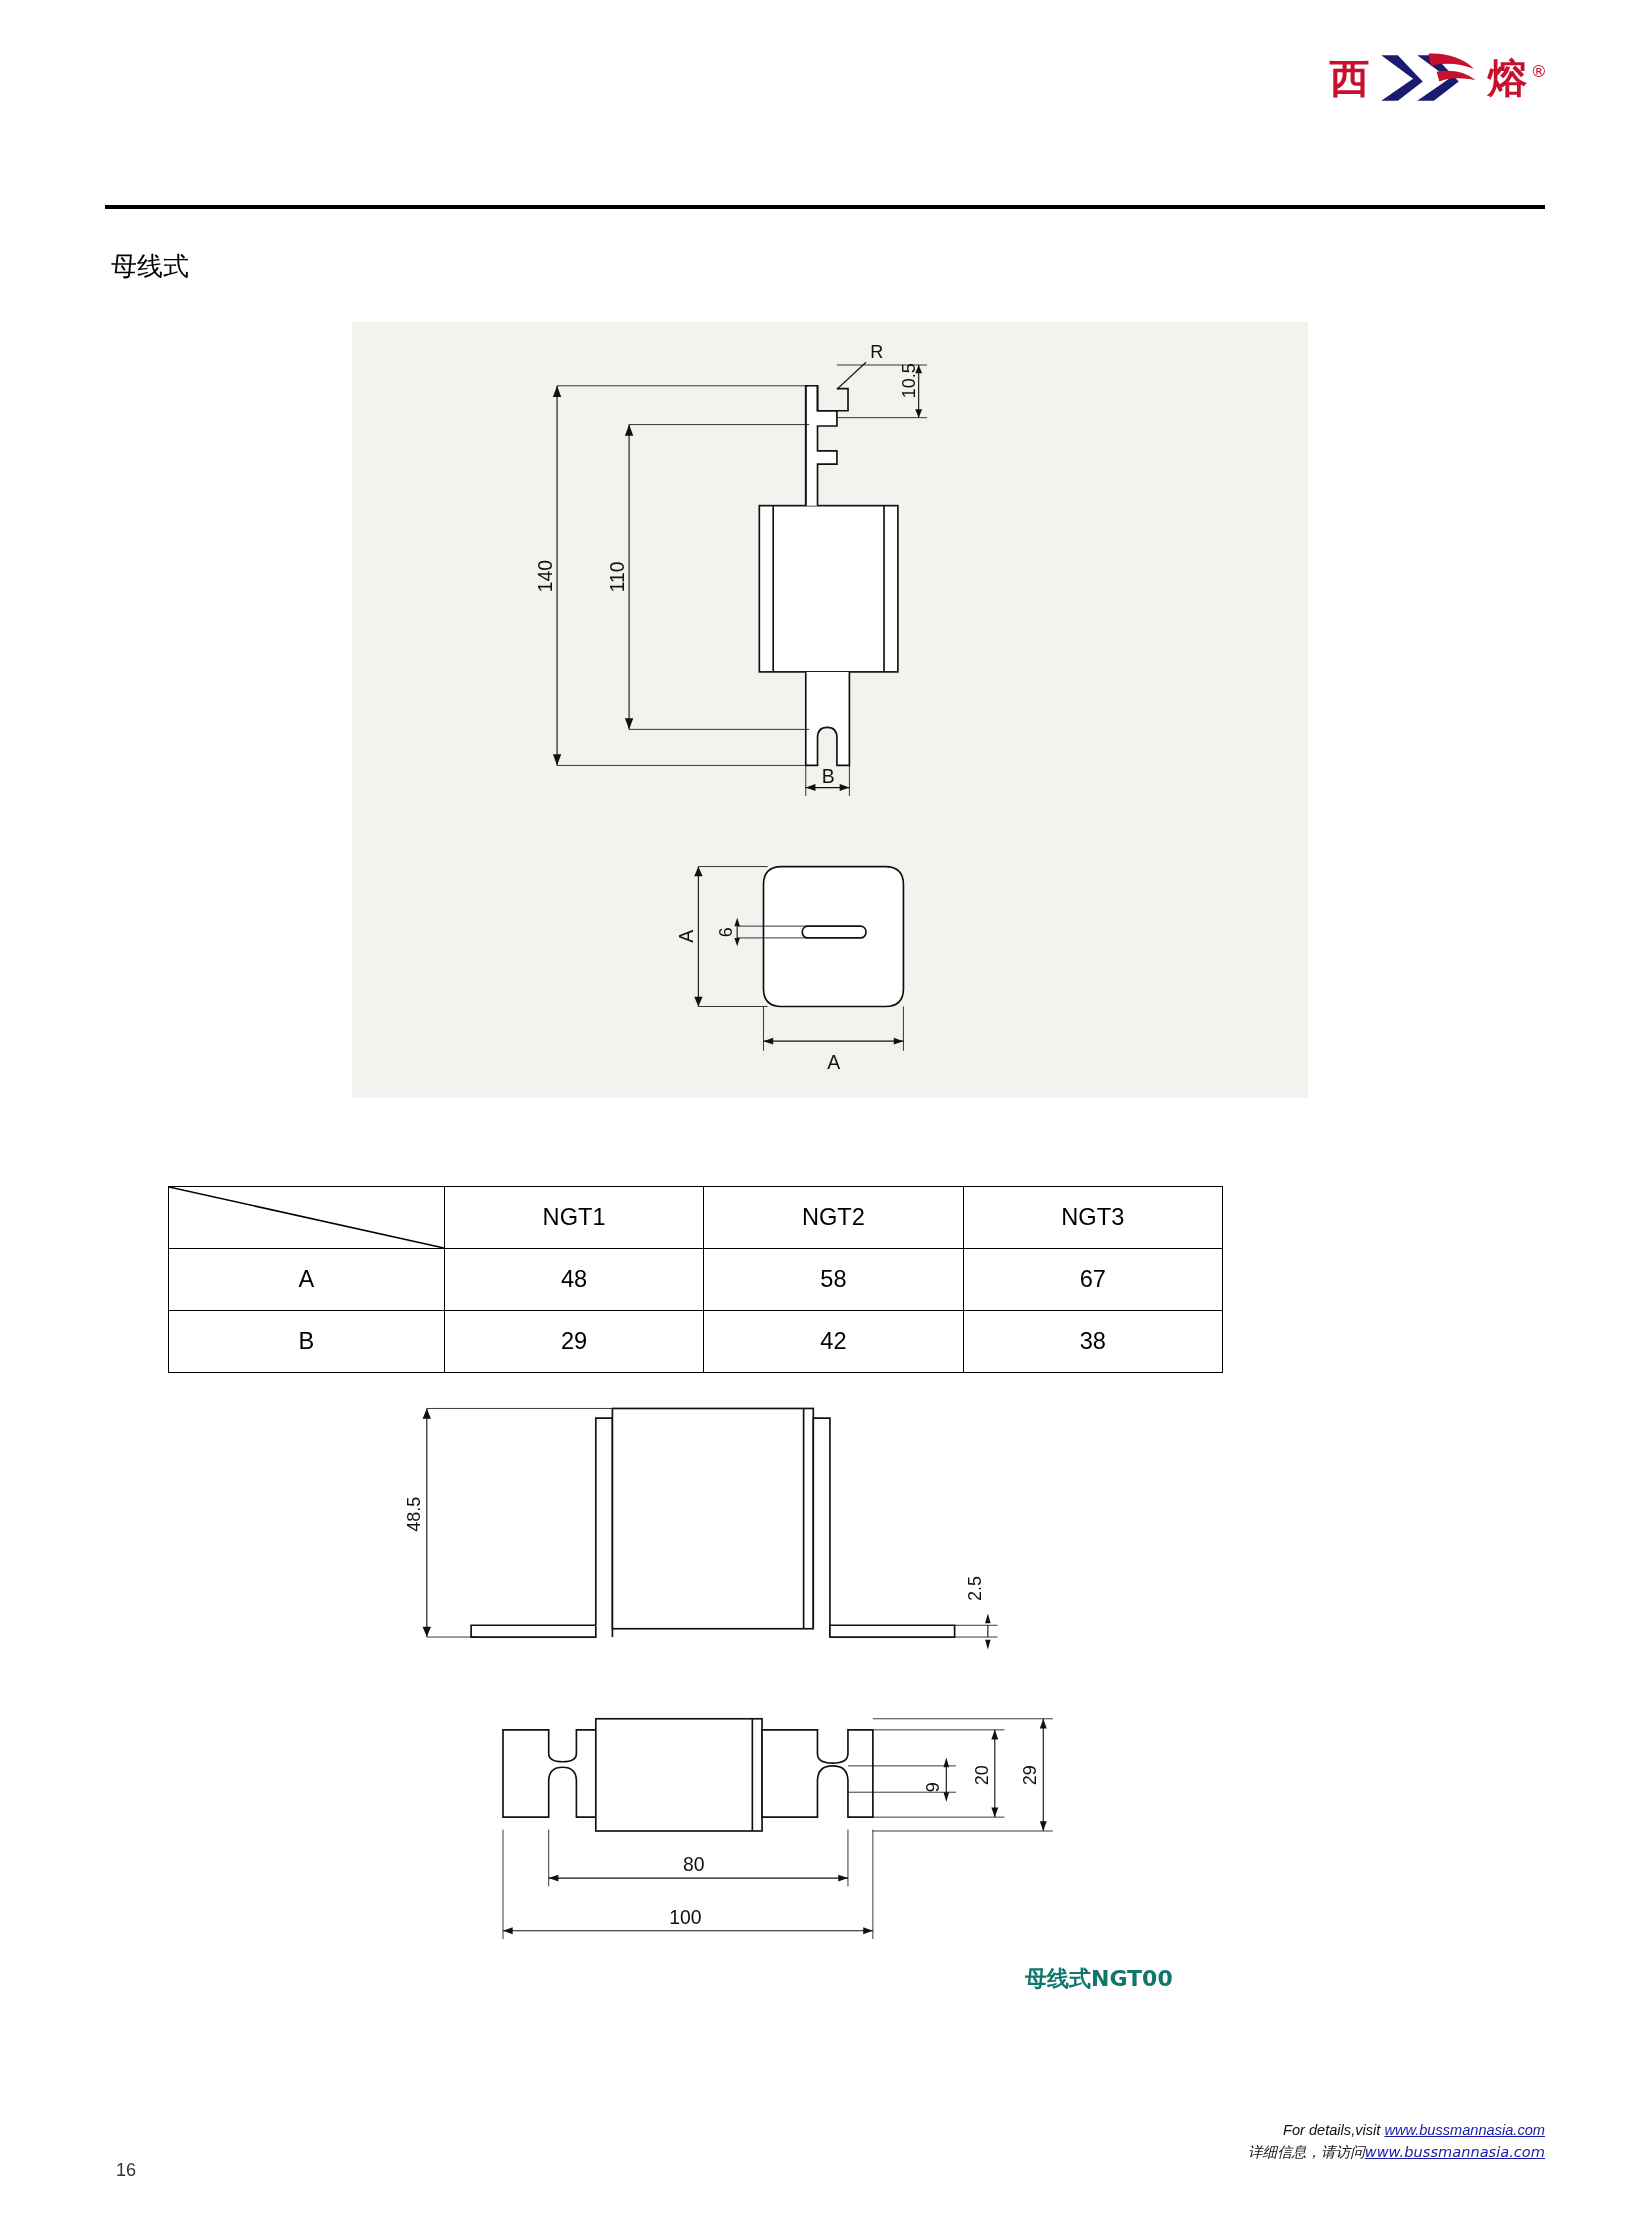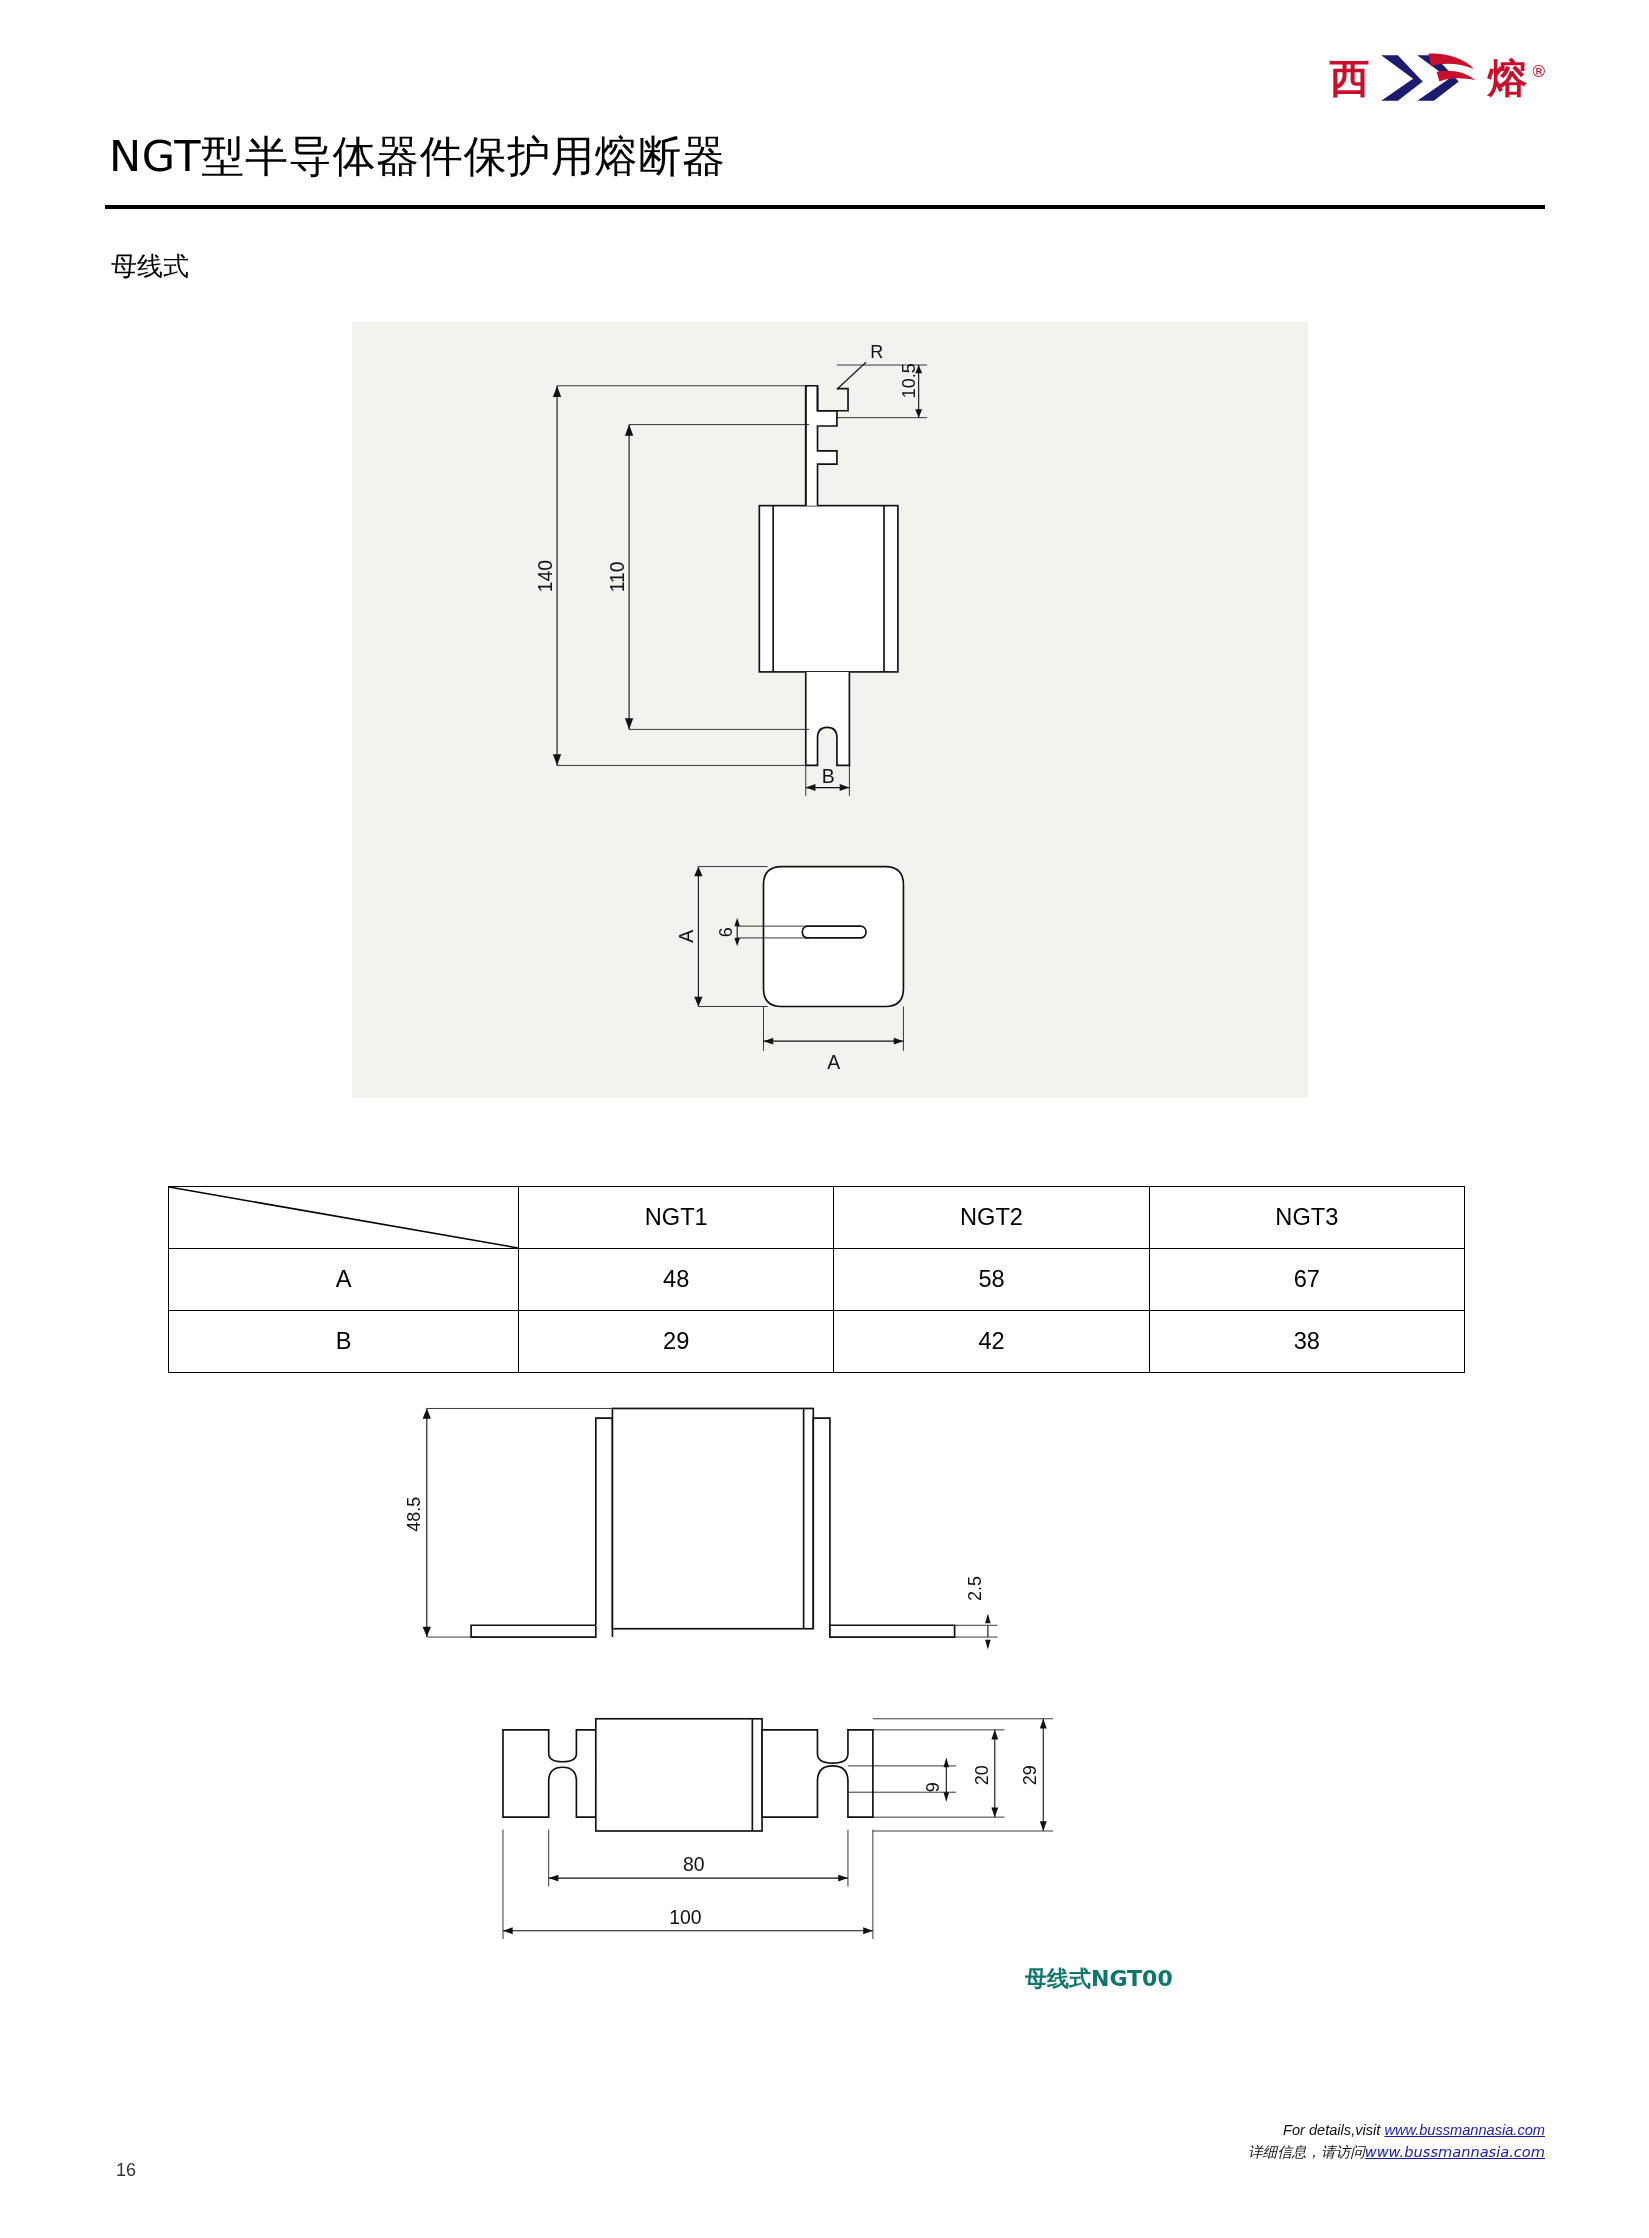--- a/index.html
+++ b/index.html
@@ -95,21 +95,21 @@
     width: 956px;
     height: 776px;
     background: #f2f2ee;
   }
 
   
   .dim-table {
     position: absolute;
     left: 168px;
     top: 1186px;
-    width: 1297px;
+    width: 1055px;
     border-collapse: collapse;
     font-size: 23.6px;
     font-family: "Liberation Sans", sans-serif;
   }
   .dim-table td, .dim-table th {
     border: 1.4px solid #000;
     text-align: center;
     height: 61px;
     font-weight: normal;
     padding: 0;
@@ -185,21 +185,20 @@
         <path d="M6 6 L52 40 L6 72 L30 72 L66 44 L62 40 L30 6 Z" fill="#1b1b6f"></path>
         <path d="M58 6 L104 40 L58 72 L82 72 L118 44 L114 40 L82 6 Z" fill="#1b1b6f"></path>
         <path d="M74 4 C96 2 126 10 140 26 C120 18 96 16 78 22 Z" fill="#c8102e"></path>
         <path d="M86 30 C106 26 128 30 142 42 C124 38 104 38 90 44 Z" fill="#c8102e"></path>
       </svg>
     </span>
     <span class="logo-cn-right">熔</span>
     <span class="logo-reg">®</span>
   </div>
 
-  <div class="main-title">NGT型半导体器件保护用熔断器</div>
   <div class="title-rule"></div>
   <div class="subtitle">母线式</div>
 
   <div class="figure-top">
     <svg viewBox="0 0 1380 1120" width="956" height="776" aria-hidden="true">
       <g fill="none" stroke="#111" stroke-width="2.4" stroke-linejoin="miter">
 
         <rect x="588" y="265" width="200" height="240" fill="#fff"></rect>
         <line x1="608" y1="265" x2="608" y2="505"></line>
         <line x1="768" y1="265" x2="768" y2="505"></line>

